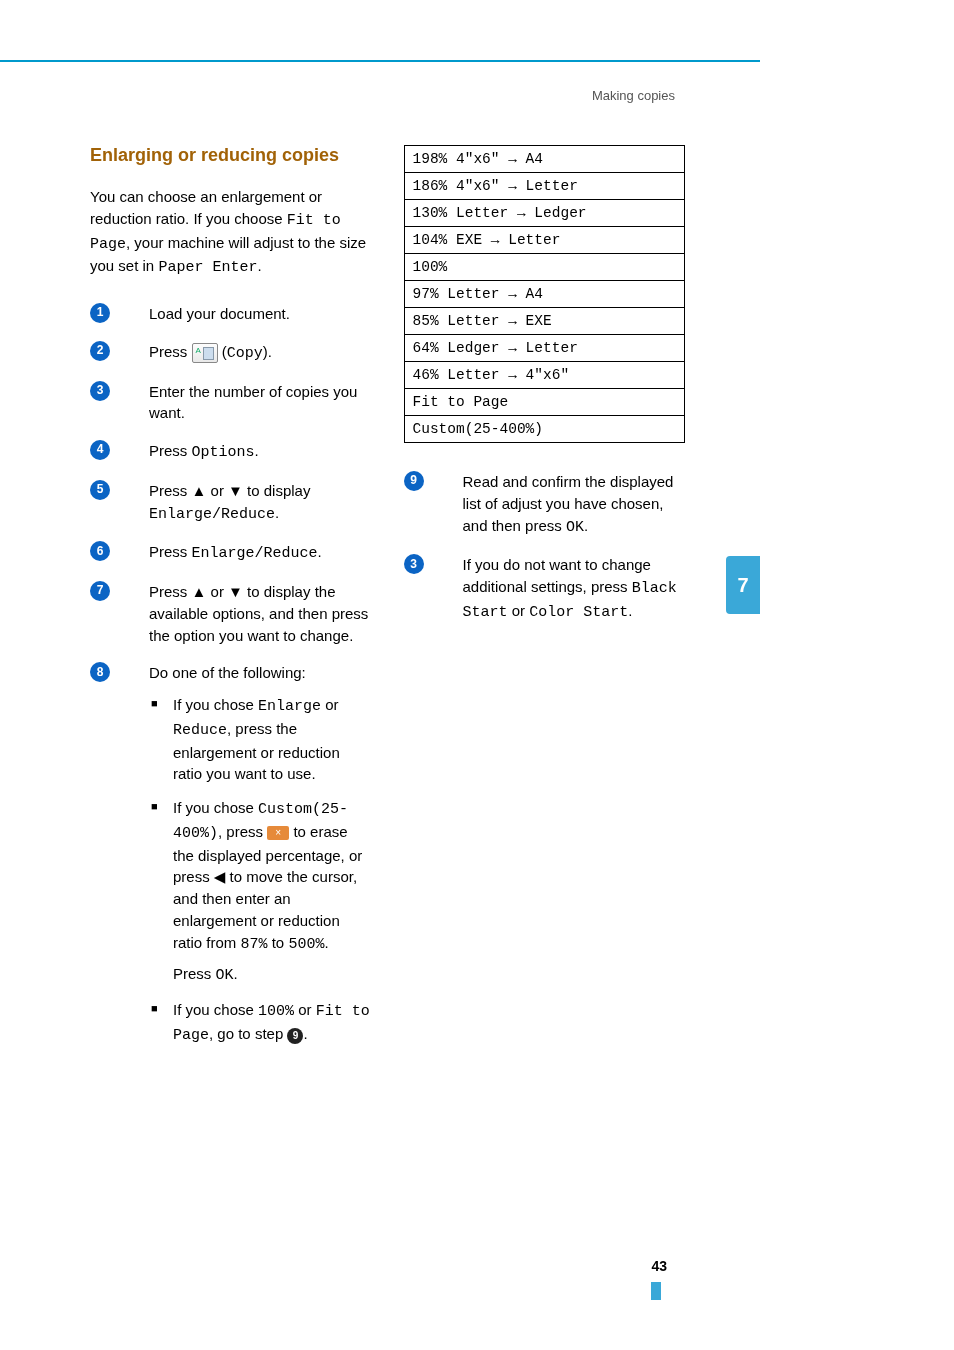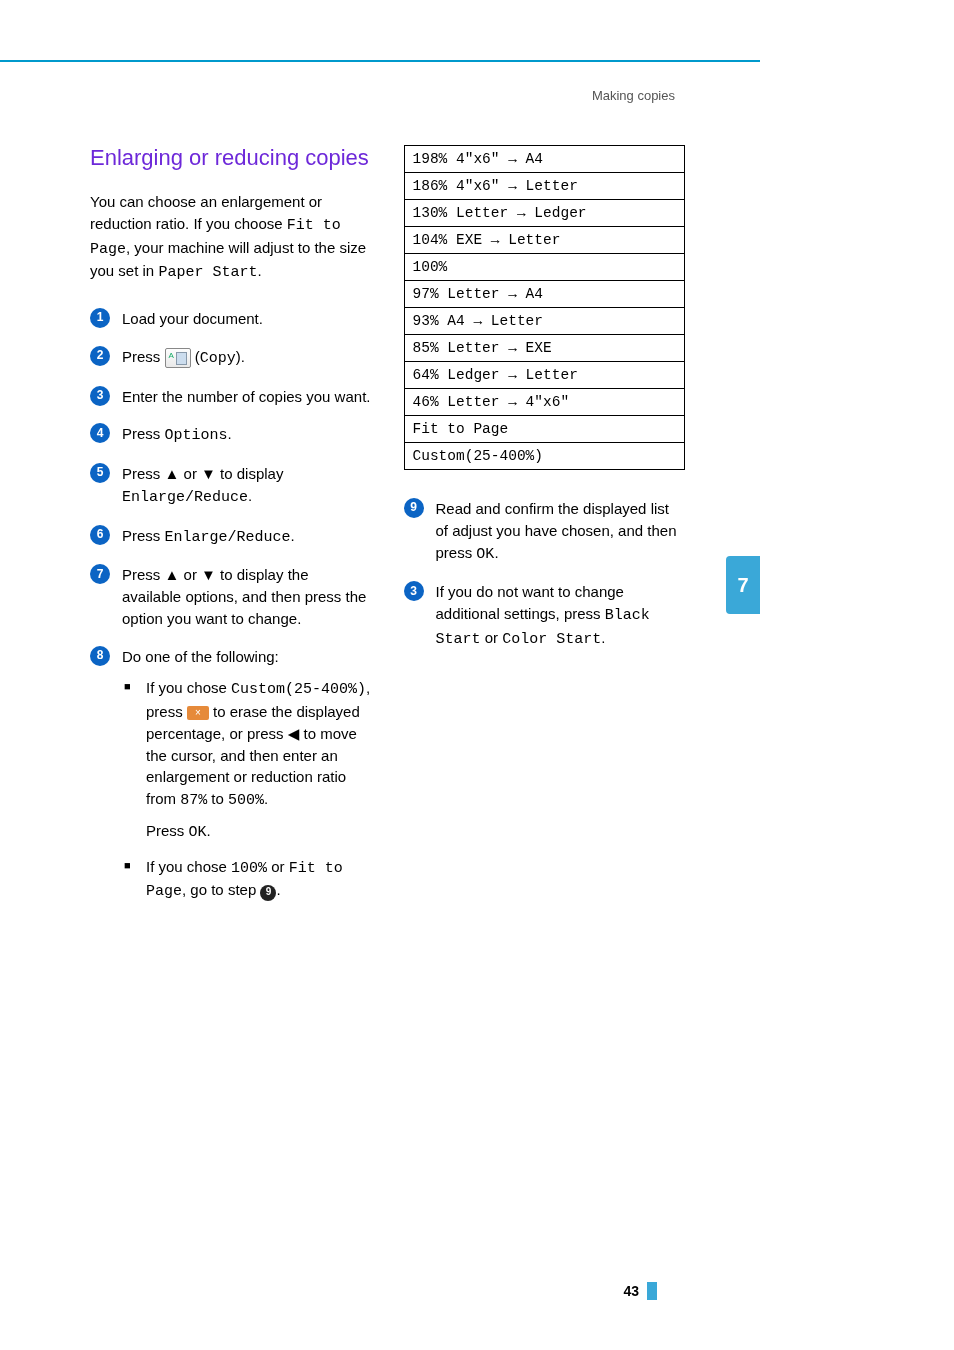--- a/index.html
+++ b/index.html
@@ -4,57 +4,57 @@
 <style>
   * { box-sizing: border-box; margin: 0; padding: 0; }
   html, body { width: 954px; height: 1350px; font-family: Arial, Helvetica, sans-serif; color: #000; background: #fff; }
   .page { position: relative; width: 760px; height: 1350px; padding: 60px 75px 50px 90px; }
   .top-rule { position: absolute; top: 60px; left: 0; right: 0; border-top: 2px solid #0099cc; }
   .header-right { position: absolute; top: 88px; right: 85px; font-size: 13px; color: #555; }
   .content { display: flex; gap: 32px; margin-top: 85px; }
   .col { flex: 1; }
   .col-left { max-width: 360px; }
   .col-right { max-width: 400px; }
-  h2 { font-size: 22px; font-weight: normal; margin-bottom: 20px; color: #6d28d9; }
+  h2 { font-size: 18px; font-weight: bold; margin-bottom: 20px; color: #a16207; }
   .intro { font-size: 15px; line-height: 1.45; margin-bottom: 24px; }
   .mono { font-family: "Courier New", Courier, monospace; }
   .step { display: flex; align-items: flex-start; gap: 12px; margin-bottom: 16px; font-size: 15px; line-height: 1.45; }
-  .step-body { flex: 1; }
+  .step-body { flex: 1; margin-left: 27px; }
   .badge { display: inline-flex; align-items: center; justify-content: center; min-width: 20px; height: 20px; border-radius: 10px; background: #0b64c4; color: #fff; font-size: 12px; font-weight: bold; padding: 0 2px; flex-shrink: 0; }
   .badge.sm { min-width: 16px; height: 16px; font-size: 10px; background: #222; }
   .copyicon { display: inline-flex; align-items: center; justify-content: center; width: 26px; height: 20px; border: 1px solid #888; background: linear-gradient(#fdfdfd,#e9e9e9); border-radius: 2px; vertical-align: middle; position: relative; }
   .copyicon::before { content: "A"; font-size: 8px; color: #1a6; position: absolute; top: 1px; left: 3px; }
   .copyicon::after { content: ""; position: absolute; right: 3px; bottom: 2px; width: 9px; height: 11px; background: #cde; border: 1px solid #89a; }
   .eraseicon { display: inline-flex; align-items: center; justify-content: center; width: 22px; height: 14px; background: #e68a3a; border-radius: 2px; color: #fff; font-size: 10px; vertical-align: middle; }
   .eraseicon::before { content: "×"; line-height: 1; }
   .bullets { list-style: none; padding-left: 24px; margin-top: 10px; }
   .bullets li { position: relative; margin-bottom: 12px; font-size: 15px; line-height: 1.45; }
   .bullets li::before { content: "■"; position: absolute; left: -22px; top: 2px; font-size: 11px; color: #000; }
   table.ratio { width: 100%; border-collapse: collapse; margin-bottom: 28px; }
   table.ratio td { border: 1px solid #000; padding: 5px 8px; font-family: "Courier New", Courier, monospace; font-size: 14.5px; white-space: nowrap; }
   .side-tab { position: absolute; right: 0; top: 556px; width: 34px; height: 58px; background: #3aa8d8; color: #fff; display: flex; align-items: center; justify-content: center; font-size: 20px; font-weight: bold; border-radius: 4px 0 0 4px; }
-  .footer { position: absolute; bottom: 50px; right: 103px; display: flex; align-items: center; gap: 8px; }
+  .footer { position: absolute; bottom: 50px; right: 93px; display: flex; align-items: flex-start; gap: 8px; flex-direction: column; }
   .pagenum { font-size: 14px; font-weight: bold; }
   .footmark { width: 10px; height: 18px; background: #3aa8d8; }
   .tri { font-family: Arial, sans-serif; }
 </style>
 </head>
 <body>
 
 <div class="page">
   <div class="top-rule"></div>
   <div class="header-right">Making copies</div>
 
   <div class="content">
 
     <div class="col col-left">
       <h2>Enlarging or reducing copies</h2>
 
       <p class="intro">
-        <span>You can choose an enlargement or reduction ratio. If you choose </span><span class="mono">Fit to Page</span><span>, your machine will adjust to the size you set in </span><span class="mono">Paper Start</span><span>.</span>
+        <span>You can choose an enlargement or reduction ratio. If you choose </span><span class="mono">Fit to Page</span><span>, your machine will adjust to the size you set in </span><span class="mono">Paper Enter</span><span>.</span>
       </p>
 
       <div class="step">
         <span class="badge">1</span>
         <div class="step-body">Load your document.</div>
       </div>
 
       <div class="step">
         <span class="badge">2</span>
         <div class="step-body">
@@ -96,20 +96,23 @@
           <span>Press </span><span class="tri">▲</span><span> or </span><span class="tri">▼</span><span> to display the available options, and then press the option you want to change.</span>
         </div>
       </div>
 
       <div class="step">
         <span class="badge">8</span>
         <div class="step-body">
           <span>Do one of the following:</span>
           <ul class="bullets">
             <li>
+              <span>If you chose </span><span class="mono">Enlarge</span><span> or </span><span class="mono">Reduce</span><span>, press the enlargement or reduction ratio you want to use.</span>
+            </li>
+            <li>
               <span>If you chose </span><span class="mono">Custom(25-400%)</span><span>, press </span>
               <span class="eraseicon"></span>
               <span> to erase the displayed percentage, or press </span><span class="tri">◀</span><span> to move the cursor, and then enter an enlargement or reduction ratio from </span><span class="mono">87%</span><span> to </span><span class="mono">500%</span><span>.</span>
               <div style="height:8px"></div>
               <span>Press </span><span class="mono">OK</span><span>.</span>
             </li>
             <li>
               <span>If you chose </span><span class="mono">100%</span><span> or </span><span class="mono">Fit to Page</span><span>, go to step </span><span class="badge sm">9</span><span>.</span>
             </li>
           </ul>
@@ -130,23 +133,20 @@
               <td>130% Letter → Ledger</td>
             </tr>
           <tr>
               <td>104% EXE → Letter</td>
             </tr>
           <tr>
               <td>100%</td>
             </tr>
           <tr>
               <td>97% Letter → A4</td>
-            </tr>
-          <tr>
-              <td>93% A4 → Letter</td>
             </tr>
           <tr>
               <td>85% Letter → EXE</td>
             </tr>
           <tr>
               <td>64% Ledger → Letter</td>
             </tr>
           <tr>
               <td>46% Letter → 4"x6"</td>
             </tr>

